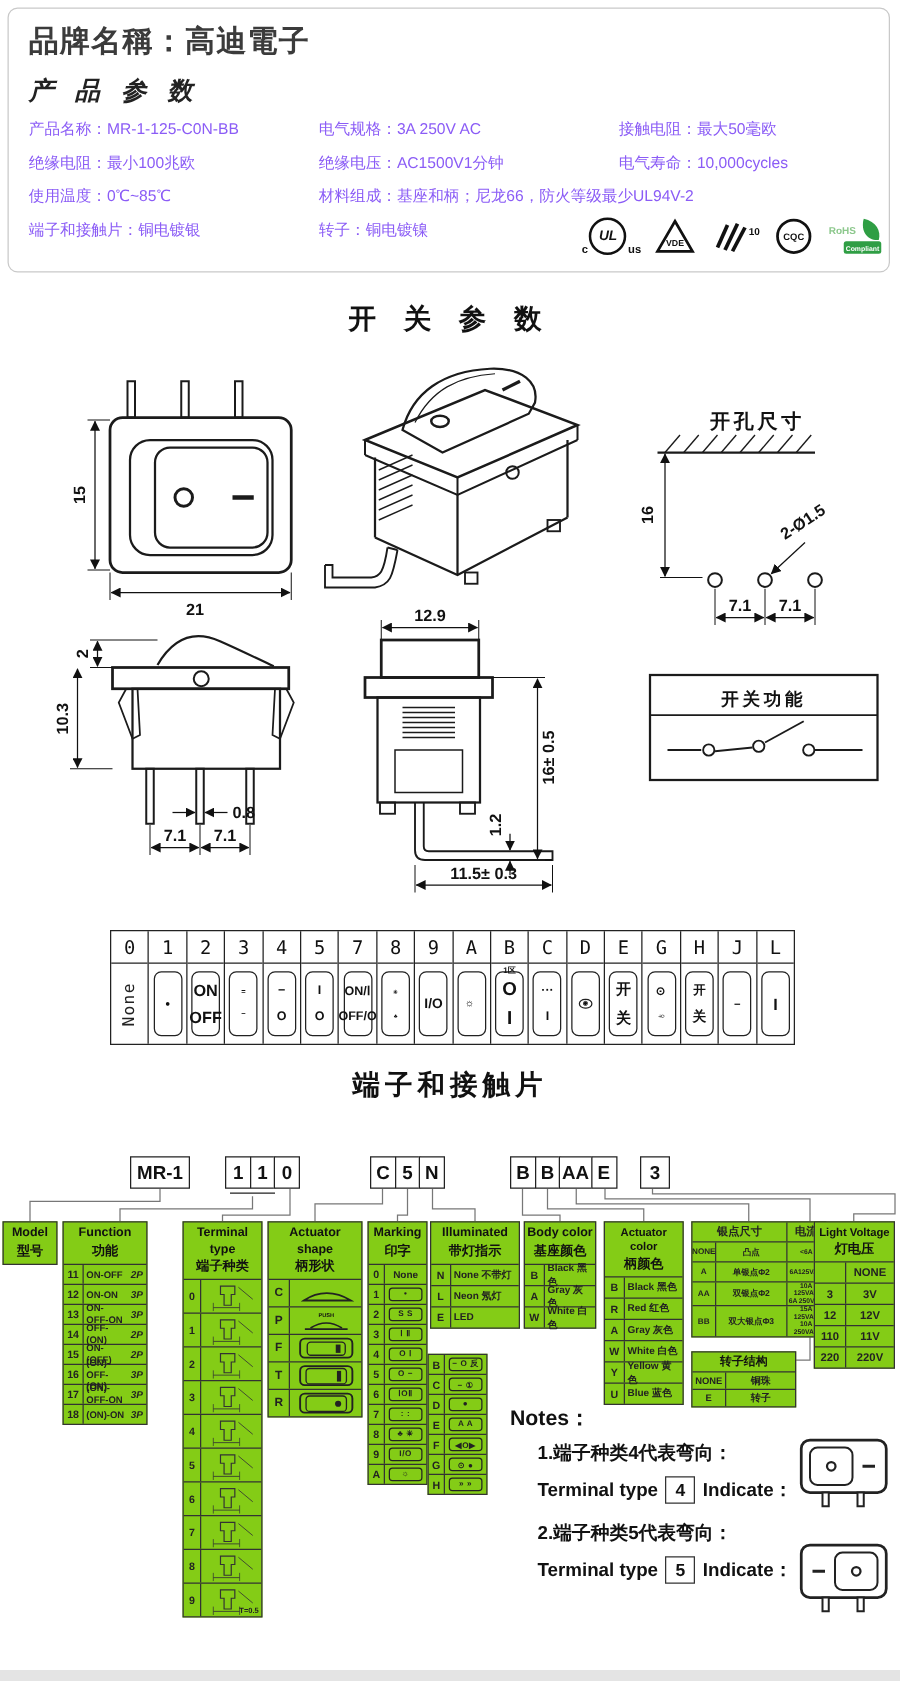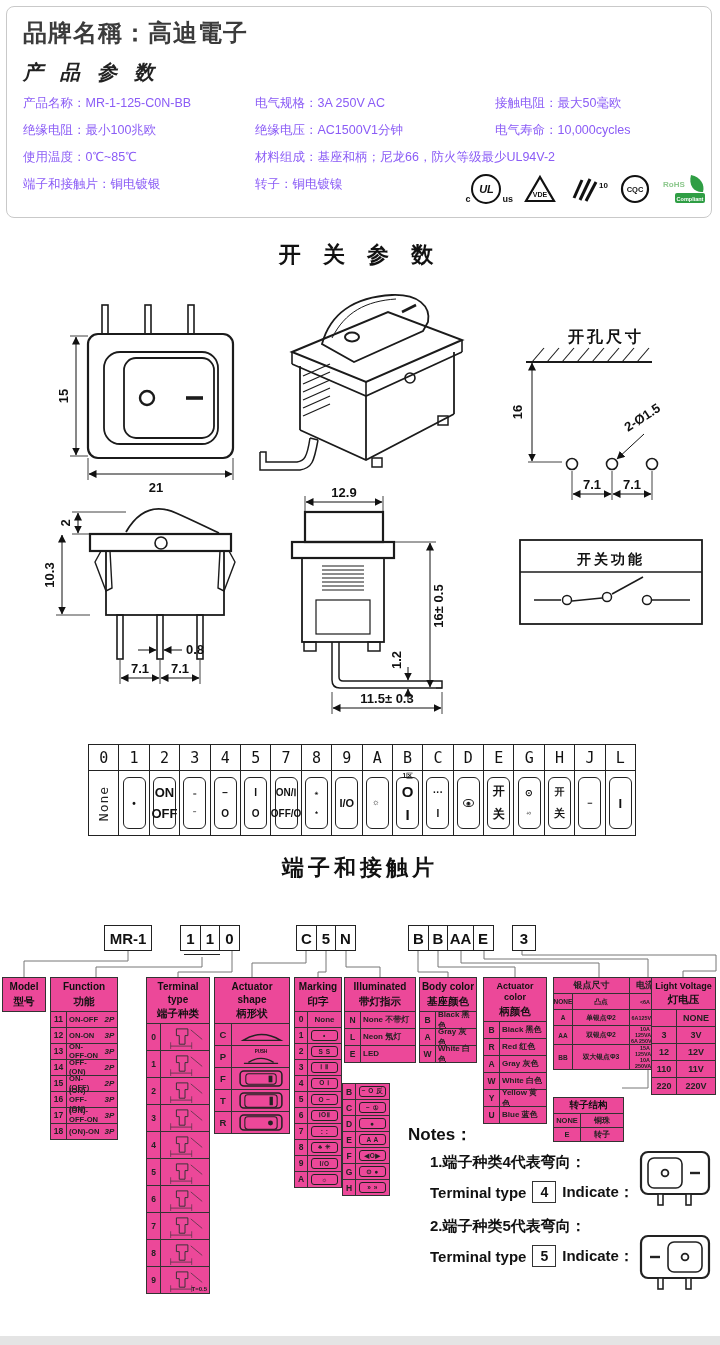--- a/index.html
+++ b/index.html
@@ -52,21 +52,21 @@
   .cc-col:nth-child(15) .cap-bot{font-size:11px;}
   .cc-col:nth-child(16) .cap{font-size:9px;}
   .cc-col:nth-child(17) .cap,.cc-col:nth-child(18) .cap{font-size:13px;}
 
   
   #coding{position:absolute;left:0;top:905px;width:720px;height:440px;}
   #conn{position:absolute;left:0;top:0;z-index:0;}
   .codebox{position:absolute;top:20px;height:26px;border:1.6px solid #222;background:#fff;display:flex;align-items:center;justify-content:center;font-size:15px;font-weight:700;color:#111;z-index:2;box-sizing:border-box;}
   #fn-underline{position:absolute;left:184px;top:49px;width:36px;height:0;border-top:1.6px solid #222;z-index:2;}
 
-  .ct{position:absolute;background:#ec4899;border:1.3px solid #333;box-sizing:border-box;z-index:1;}
+  .ct{position:absolute;background:#84cc16;border:1.3px solid #333;box-sizing:border-box;z-index:1;}
   .ct-head{border-bottom:1.1px solid #333;text-align:center;padding:3px 1px;font-weight:700;color:#111;}
   .ct-head .en{font-size:10px;line-height:1.25;}
   .ct-head .cn{font-size:10.5px;line-height:1.35;}
   .ct-row{display:flex;align-items:stretch;border-top:1px solid #333;}
   .ct-rows > .ct-row:first-child{border-top:none;}
   .c-code{width:15px;border-right:1px solid #333;display:flex;align-items:center;justify-content:center;font-size:8.5px;font-weight:700;flex:none;}
   .c-label{flex:1;padding:1px 2px;font-size:7.6px;font-weight:700;display:flex;align-items:center;min-width:0;}
   .c-p{width:15px;font-size:8px;font-weight:700;display:flex;align-items:center;justify-content:center;flex:none;font-style:italic;}
   #t-function .ct-row{height:15px;}
   #t-terminal .ct-row{height:26px;}
@@ -978,21 +978,21 @@
         </div>
           <div class="ct-row">
           <span class="sv-c">BB</span>
           <span class="sv-d">双大银点Φ3</span>
           <span class="sv-a">15A 125VAC
 10A 250VAC</span>
         </div>
         </div>
     </div>
 
-    <div class="ct" id="t-rotor" style="left:553px;top:192px;width:71px">
+    <div class="ct" id="t-rotor" style="left:553px;top:176px;width:84px">
       <div class="ct-head">转子结构</div>
       <div class="ct-rows">
 
       <div class="ct-row">
           <span class="r-c">NONE</span>
           <span class="r-v">铜珠</span>
         </div>
           <div class="ct-row">
           <span class="r-c">E</span>
           <span class="r-v">转子</span>

